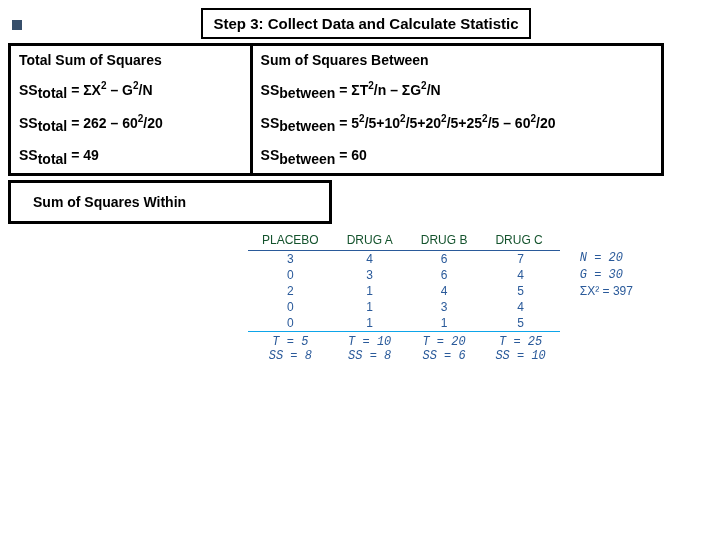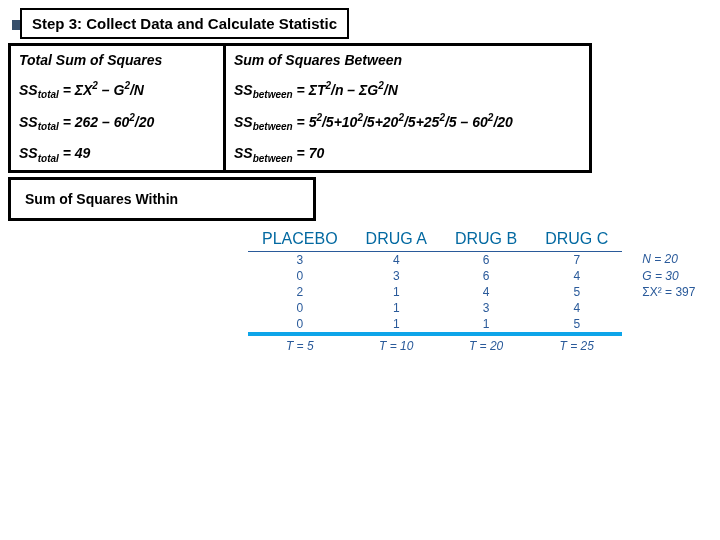--- a/index.html
+++ b/index.html
@@ -24,89 +24,89 @@
   .bullet {
     width: 10px;
     height: 10px;
     background: #374f6b;
     position: absolute;
     left: 4px;
     top: 12px;
   }
   .top-row {
     position: relative;
+    text-align: center;
   }
   .main-table {
     border: 3px solid #000;
     border-collapse: collapse;
-    width: 584px;
-    font-style: italic;
+    width: 656px;
   }
   .main-table td {
     border-right: 3px solid #000;
     padding: 6px 8px;
     vertical-align: top;
     font-weight: bold;
     font-size: 14px;
   }
   .main-table td:last-child {
     border-right: none;
     margin-top: 31px;
   }
   .main-table tr td:first-child {
     width: 37%;
   }
-  .sub { vertical-align: sub; font-size: 10px; font-weight: bold; }
+  .sub { vertical-align: sub; font-size: 14px; font-weight: bold; }
   .sup { vertical-align: super; font-size: 10px; font-weight: bold; }
   .within-box {
     border: 3px solid #000;
     width: 278px;
     margin-top: 4px;
-    padding: 6px 12px;
+    padding: 6px 20px;
   }
   .within-box div {
     font-weight: bold;
     font-size: 14px;
     padding: 5px 2px;
   }
   .data-image {
     margin-top: 6px;
     margin-left: 240px;
     font-size: 12px;
   }
   .dt {
     border-collapse: collapse;
   }
   .dt th {
-    color: #0369a1;
+    color: #14532d;
     font-weight: normal;
     padding: 3px 14px;
     text-align: left;
-    font-size: 16px;
+    font-size: 12px;
     border-bottom: 1px solid #2a5a9a;
   }
   .dt td {
     color: #2a5a9a;
     padding: 1px 14px;
     text-align: center;
     font-size: 12px;
   }
   .dt .side {
     text-align: left;
     padding-left: 20px;
   }
   .dt .summary td {
-    border-top: 4px solid #0ea5e9;
+    border-top: 1px solid #0ea5e9;
     padding-top: 3px;
     padding-bottom: 0;
   }
   .dt .summary2 td {
     padding-top: 0;
   }
-  .ital { font-style: italic; }
+  .ital { font-style: italic; font-family: Liberation Mono, monospace; }
 </style>
 </head>
 <body>
 
 <div class="top-row">
   <div class="bullet"></div>
   <div class="step-header">Step 3: Collect Data and Calculate Statistic</div>
 </div>
 
 <table class="main-table">
@@ -118,21 +118,21 @@
   <tr>
     <td><span>SS</span><span class="sub">total</span><span> = ΣX</span><span class="sup">2</span><span> – G</span><span class="sup">2</span><span>/N</span></td>
     <td><span>SS</span><span class="sub">between</span><span> = ΣT</span><span class="sup">2</span><span>/n – ΣG</span><span class="sup">2</span><span>/N</span></td>
   </tr>
   <tr>
     <td><span>SS</span><span class="sub">total</span><span> = 262 – 60</span><span class="sup">2</span><span>/20</span></td>
     <td><span>SS</span><span class="sub">between</span><span> = 5</span><span class="sup">2</span><span>/5+10</span><span class="sup">2</span><span>/5+20</span><span class="sup">2</span><span>/5+25</span><span class="sup">2</span><span>/5 – 60</span><span class="sup">2</span><span>/20</span></td>
   </tr>
   <tr>
     <td><span>SS</span><span class="sub">total</span><span> = 49</span></td>
-    <td><span>SS</span><span class="sub">between</span><span> = 70</span></td>
+    <td><span>SS</span><span class="sub">between</span><span> = 60</span></td>
   </tr>
 </tbody>
   </table>
 
 <div class="within-box">
   <div>Sum of Squares Within</div>
 </div>
 
 <div class="data-image">
   <table class="dt">
@@ -179,15 +179,22 @@
           <td>5</td>
           <td></td>
         </tr>
     <tr class="summary">
           <td class="ital">T = 5</td>
           <td class="ital">T = 10</td>
           <td class="ital">T = 20</td>
           <td class="ital">T = 25</td>
           <td style="border-top:none"></td>
         </tr>
+    <tr class="summary2">
+          <td class="ital">SS = 8</td>
+          <td class="ital">SS = 8</td>
+          <td class="ital">SS = 6</td>
+          <td class="ital">SS = 10</td>
+          <td></td>
+        </tr>
   </tbody>
     </table>
 </div>
 
 </body></html>

